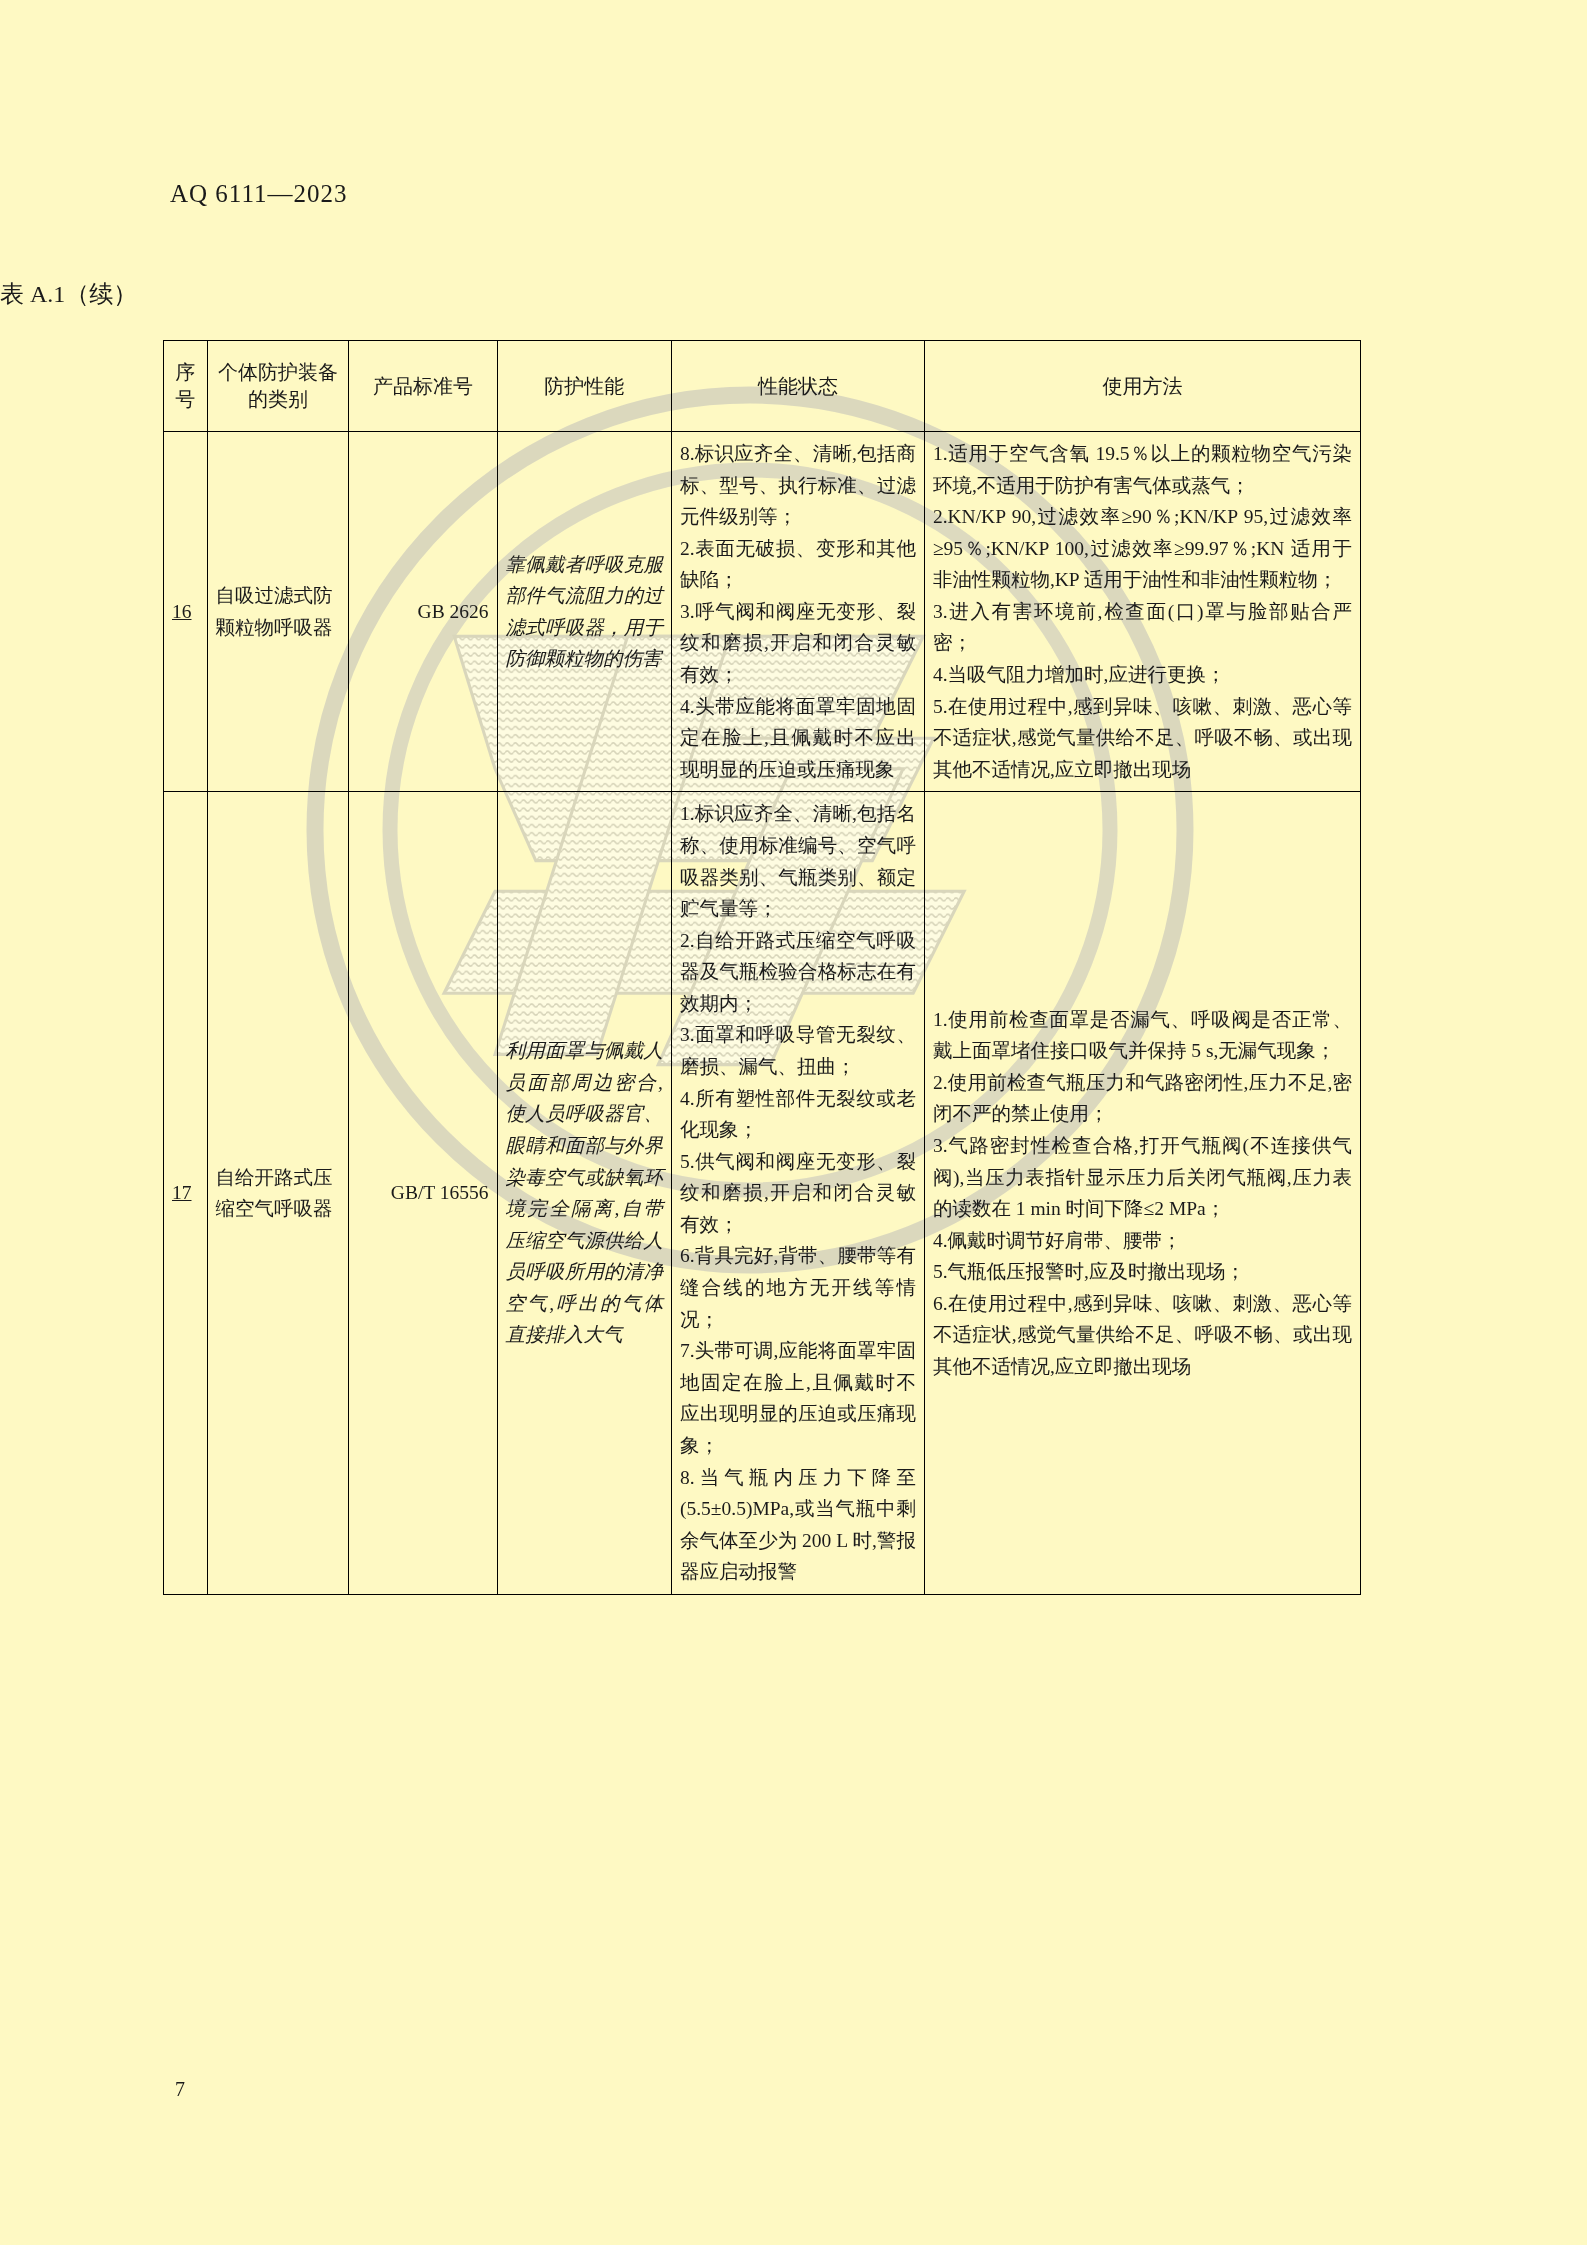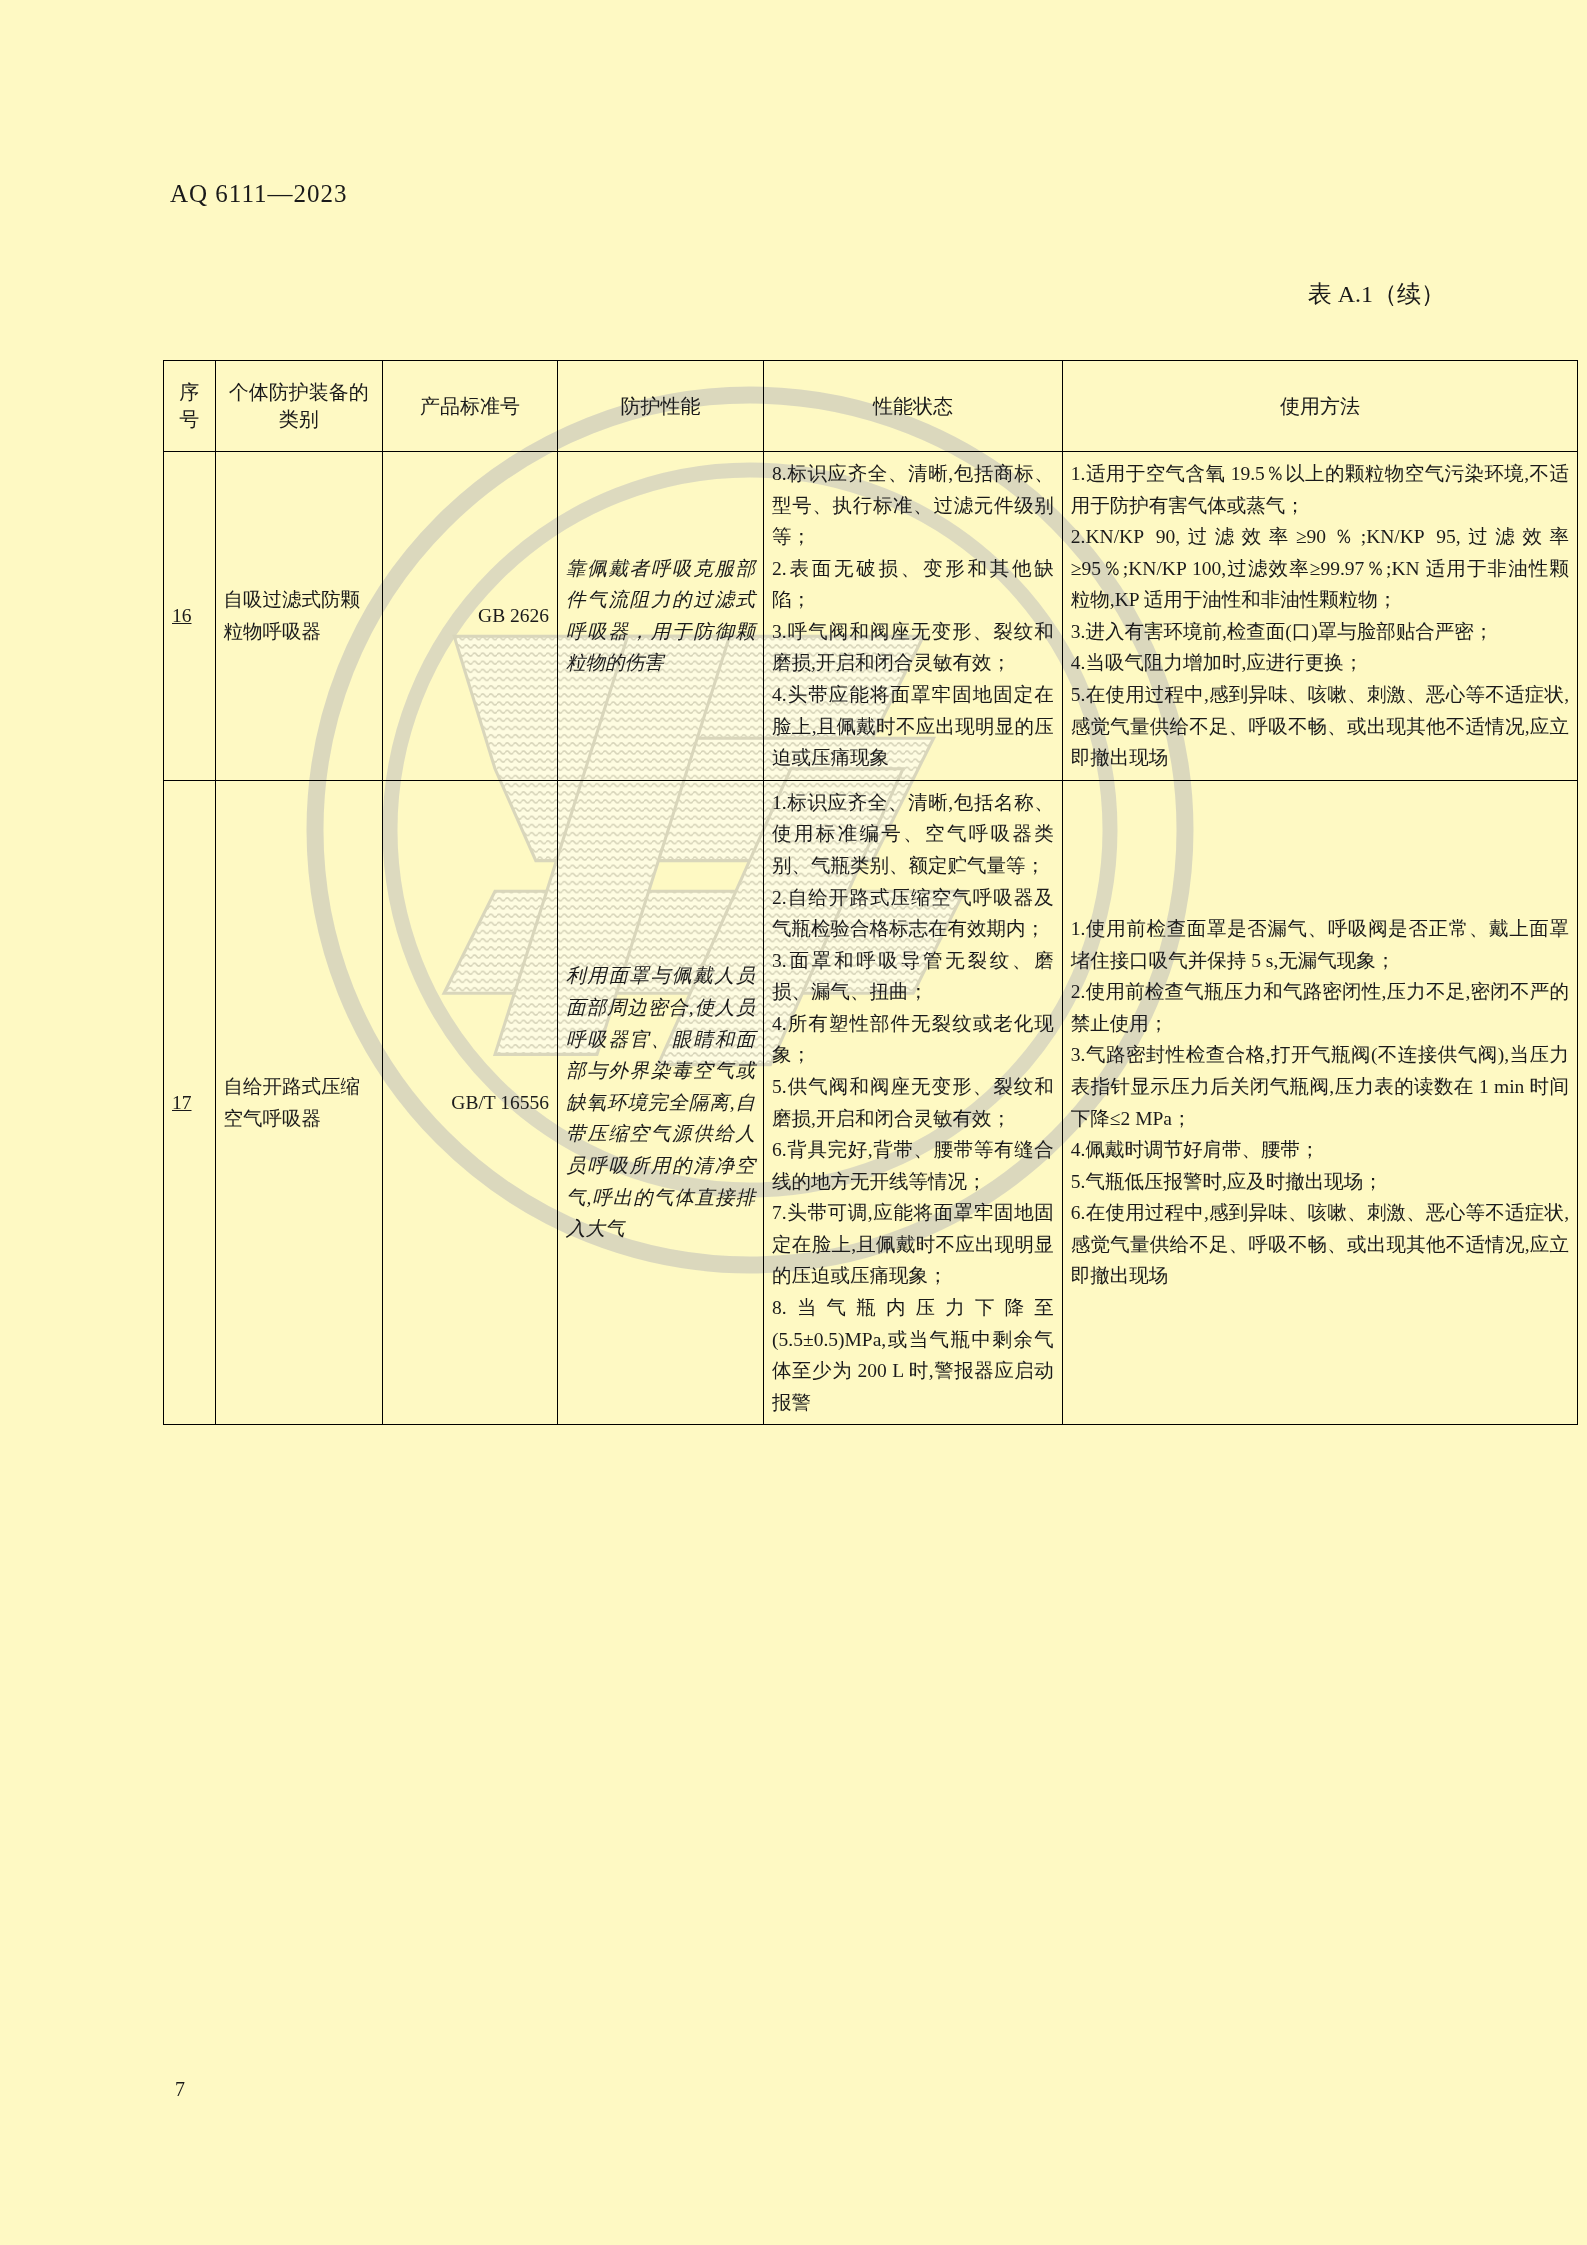--- a/index.html
+++ b/index.html
@@ -40,31 +40,31 @@
     font-size: 25px;
     letter-spacing: 1px;
     font-family: "Liberation Serif", serif;
   }
 
   .table-caption {
     position: absolute;
     top: 278px;
     left: 0;
     width: 1445px;
-    text-align: right;
+    text-align: left;
     font-size: 24px;
     font-family: "Liberation Serif", serif;
   }
 
   
   .tbl-wrap {
     position: absolute;
     left: 163px;
-    top: 360px;
-    width: 1415px;
+    top: 340px;
+    width: 1198px;
     z-index: 10;
   }
   table.aq {
     border-collapse: collapse;
     width: 100%;
     table-layout: fixed;
     background: transparent;
   }
   table.aq td, table.aq th {
     border: 1px solid #000;

